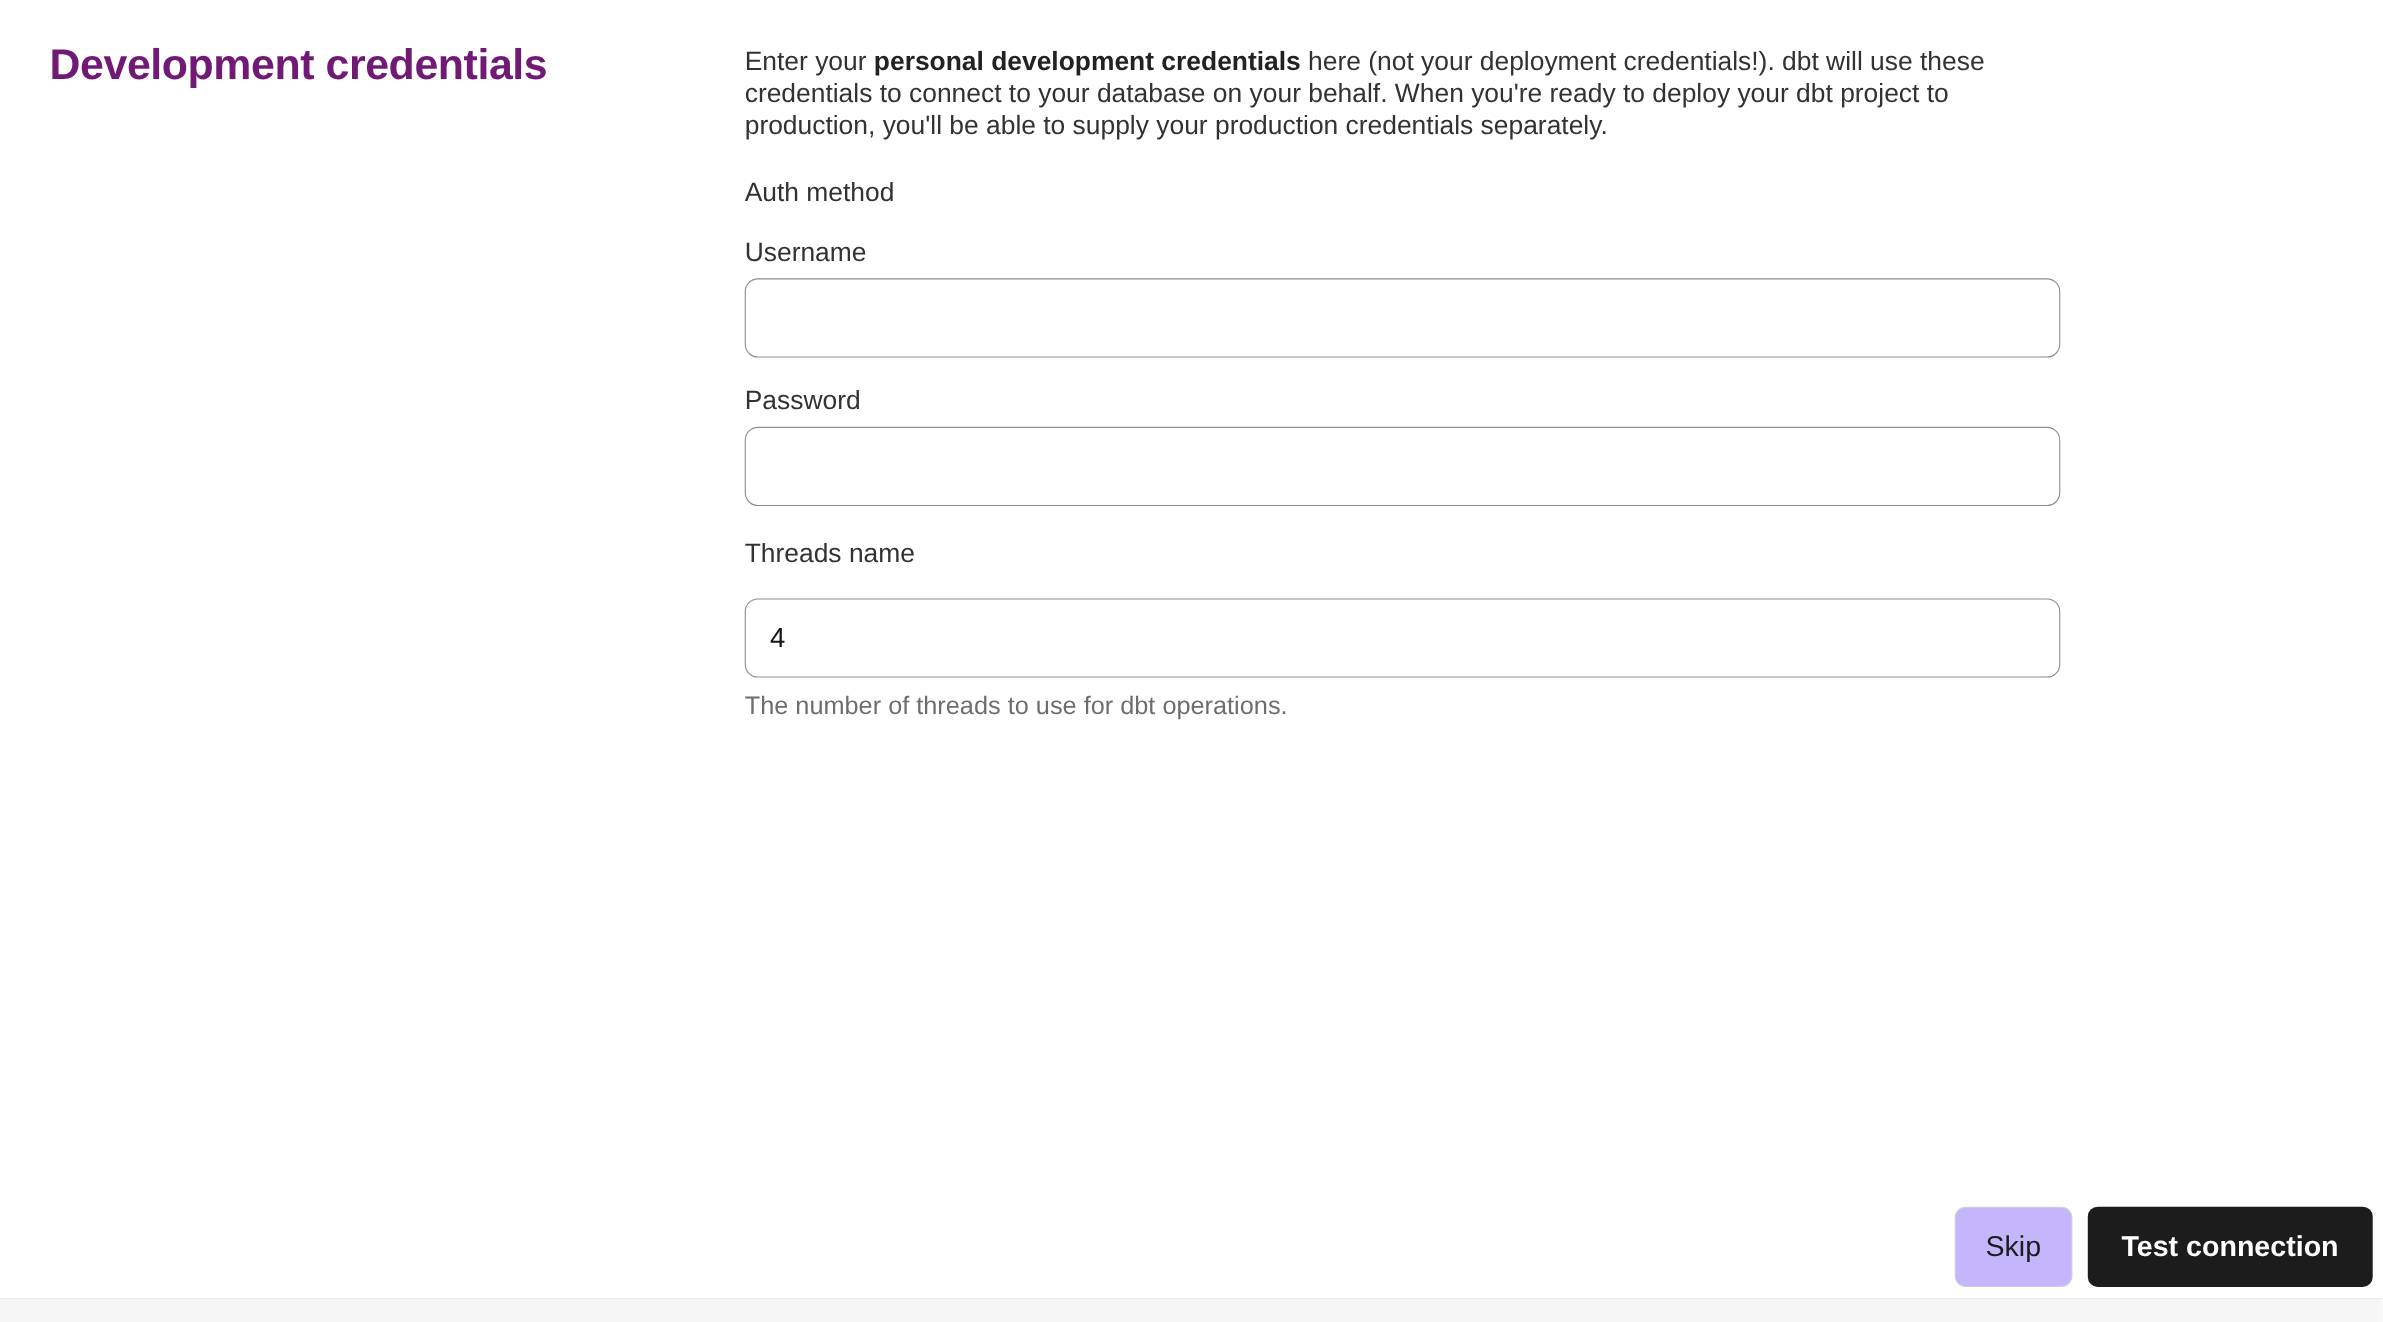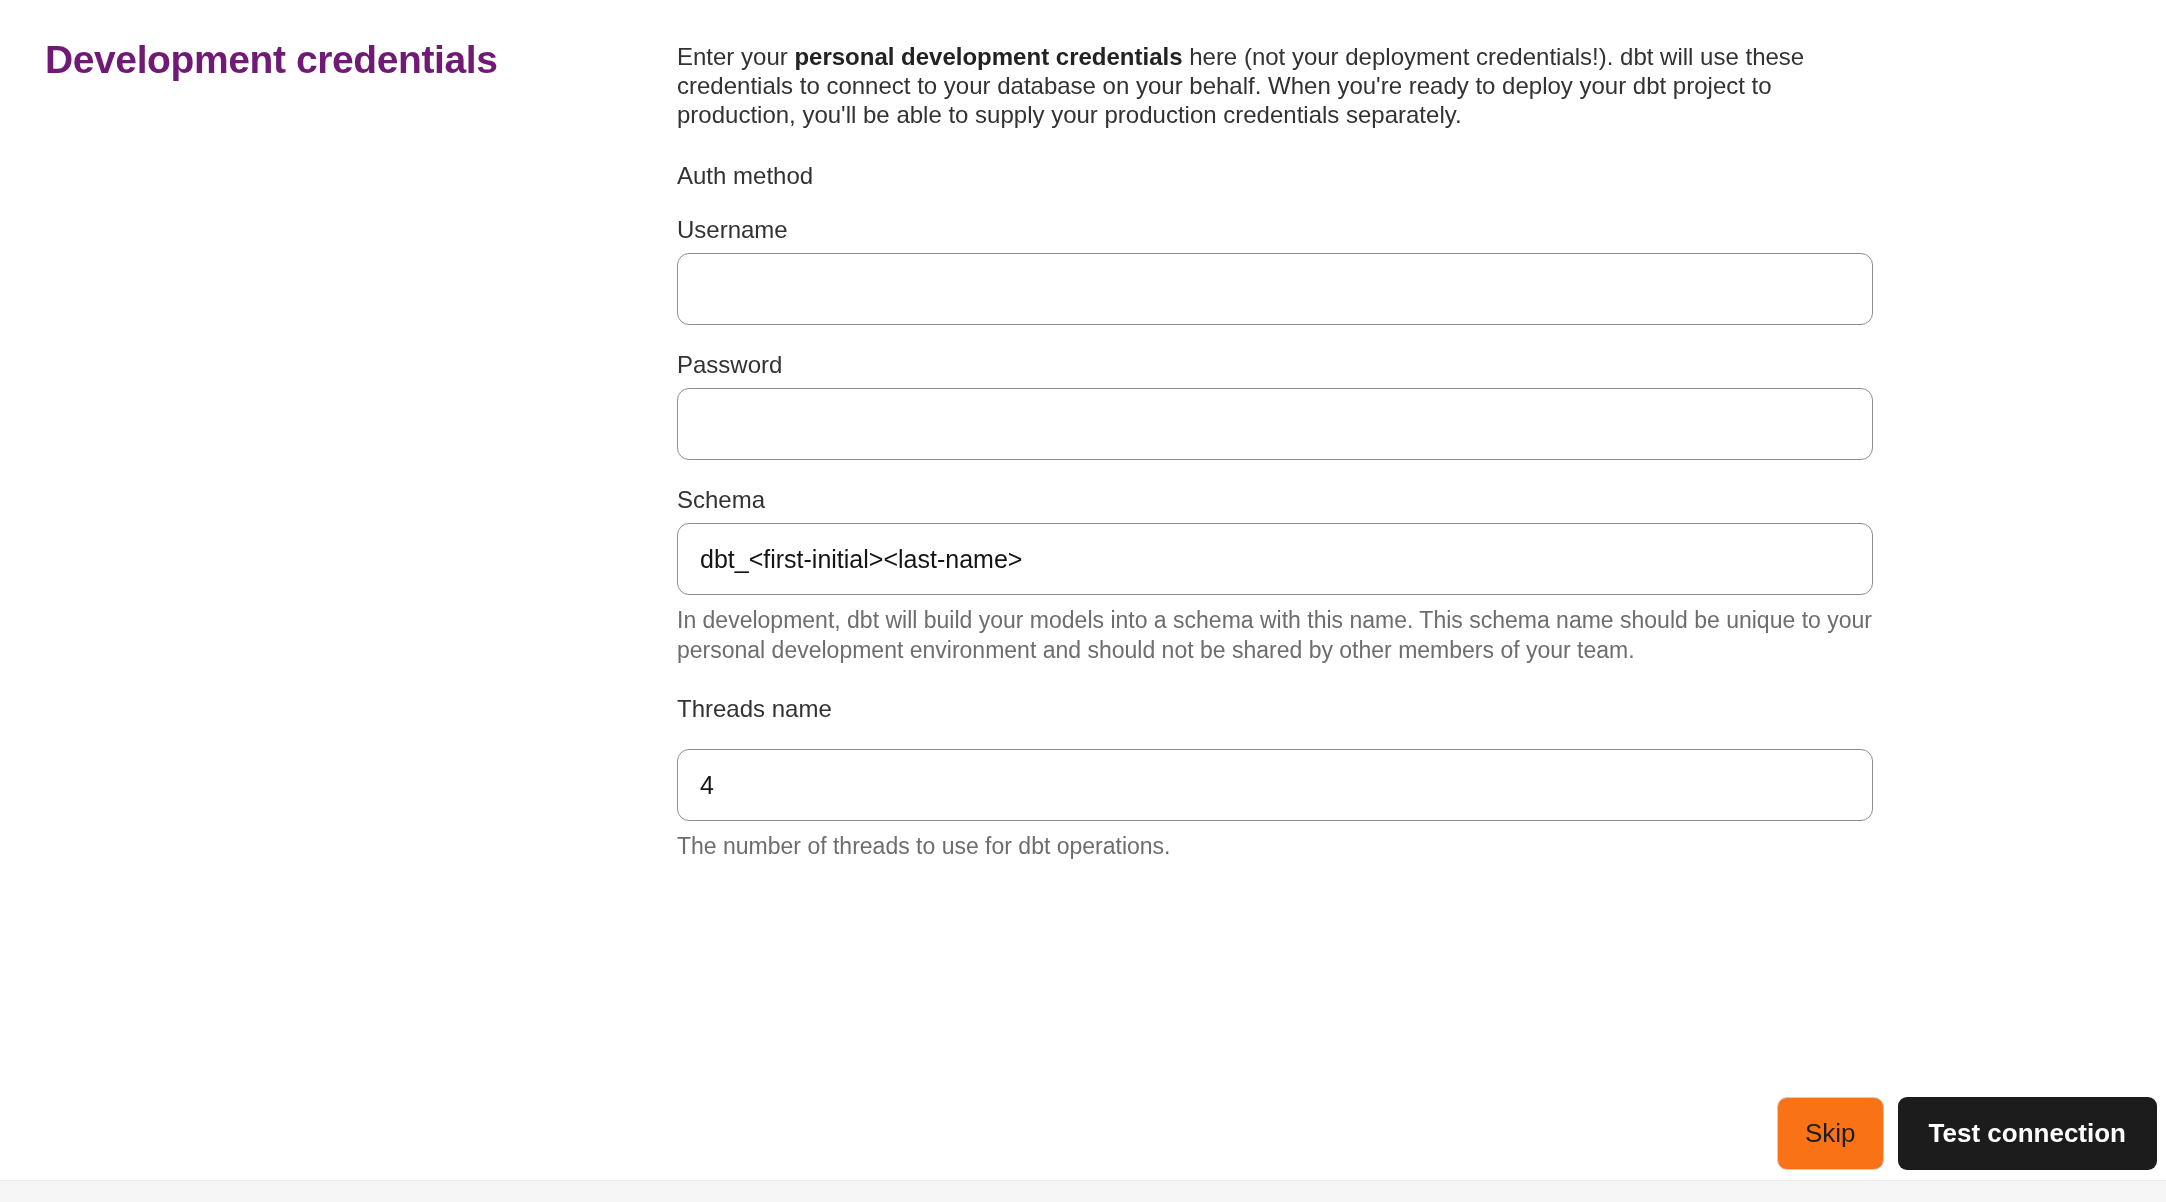--- a/index.html
+++ b/index.html
@@ -60,21 +60,21 @@
     position: absolute; top: 1097px; right: 9px;
     display: flex; align-items: center; gap: 14px;
   }
   .btn {
     font-family: "Liberation Sans", sans-serif;
     font-size: 26px; height: 73px;
     display: inline-flex; align-items: center; justify-content: center;
     cursor: pointer;
   }
   .btn-secondary {
-    background: #f97316; color: #1c1c1c;
+    background: #c4b5fd; color: #1c1c1c;
     border: 1px solid #cfcfcf; border-radius: 10px;
     padding: 0 27px; font-weight: 400;
   }
   .btn-primary {
     background: #1c1c1c; color: #ffffff;
     border: none; border-radius: 9px;
     padding: 4px 31px; font-weight: 600;
   }
 
   .footer-strip {
@@ -100,25 +100,20 @@
     <div class="field">
       <label>Username</label>
       <input class="text-input" type="text" value="" style="">
     </div>
 
     <div class="field">
       <label>Password</label>
       <input class="text-input" type="password" value="" style="">
     </div>
 
-    <div class="field">
-      <label>Schema</label>
-      <input class="text-input" type="text" value="dbt_&lt;first-initial&gt;&lt;last-name&gt;" style="">
-      <p class="help">In development, dbt will build your models into a schema with this name. This schema name should be unique to your personal development environment and should not be shared by other members of your team.</p>
-    </div>
 
     <div class="field after-help">
       <label>Threads name</label>
     </div>
 
     <div class="field">
       <input class="text-input" type="text" value="4" style="">
       <p class="help">The number of threads to use for dbt operations.</p>
     </div>
 

